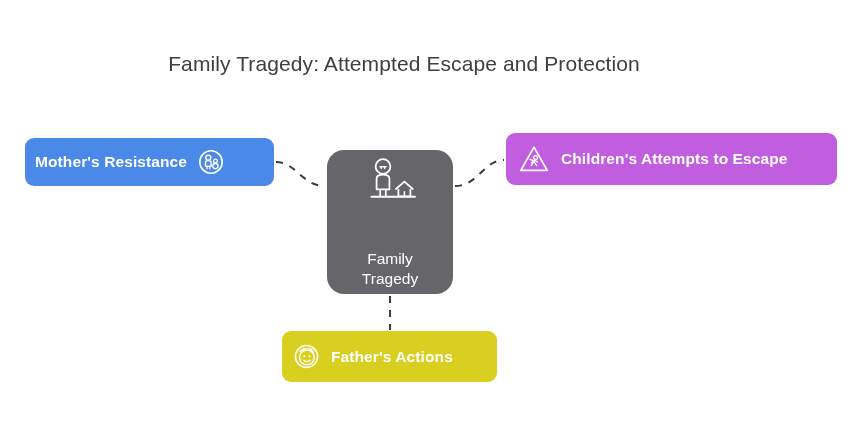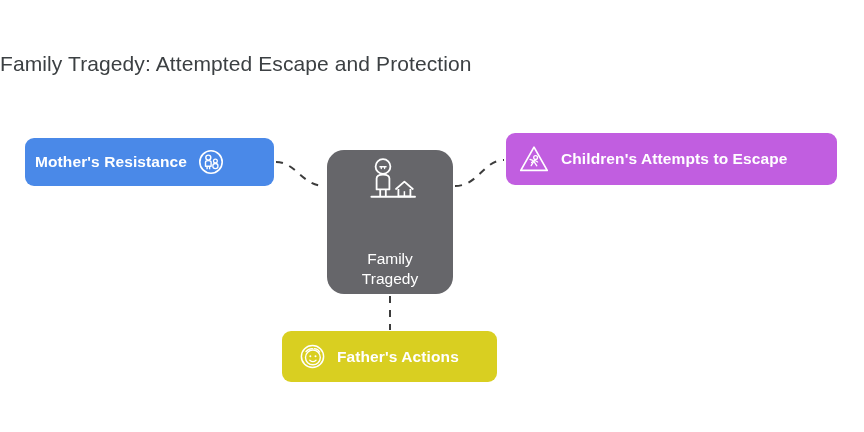--- a/index.html
+++ b/index.html
@@ -21,21 +21,21 @@
     top: 0;
     width: 864px;
     height: 432px;
   }
 
   #diagram-title {
     position: absolute;
     left: 0;
     top: 52px;
     width: 808px;
-    text-align: left;
+    text-align: center;
     font-size: 21px;
     color: #3c4043;
     font-weight: 400;
     letter-spacing: 0.1px;
   }
 
   .connector-layer {
     position: absolute;
     left: 0;
     top: 0;
@@ -92,21 +92,21 @@
     margin-left: 11px;
   }
 
   
   #node-fathers-actions {
     left: 282px;
     top: 331px;
     width: 215px;
     height: 51px;
     background: #d9cf21;
-    padding: 0 16px 0 16px;
+    padding: 0 16px 0 10px;
   }
   #node-fathers-actions .node-label {
     margin-left: 10px;
   }
 
   
   #node-family-tragedy {
     left: 327px;
     top: 150px;
     width: 126px;

